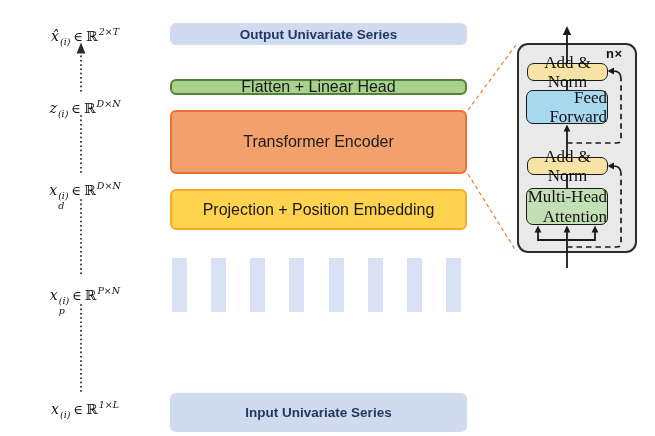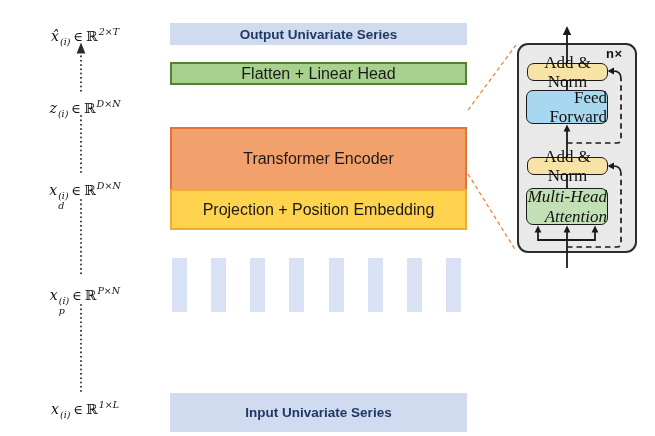--- a/index.html
+++ b/index.html
@@ -6,25 +6,25 @@
   .stage{
     position:relative;width:655px;height:436px;background:#fff;
     font-family:"Liberation Sans",sans-serif;overflow:hidden;
   }
   svg.overlay{position:absolute;left:0;top:0;z-index:2;pointer-events:none;}
 
   
   .center-box{
     position:absolute;left:170px;width:297px;box-sizing:border-box;
     display:flex;align-items:center;justify-content:center;
-    font-size:16px;color:#1a1a1a;z-index:1;text-align:center;
+    font-size:16px;color:#1a1a1a;z-index:1;text-align:center;border-radius:6px;
   }
   .bar{background:var(--bar-fill);color:var(--bar-text);font-weight:700;font-size:13.5px;}
   .box-green{background:var(--green-fill);border:2px solid var(--green-border);}
-  .box-orange{background:var(--orange-fill);border:2px solid var(--orange-border);margin-top:17px;}
+  .box-orange{background:var(--orange-fill);border:2px solid var(--orange-border);}
   .box-yellow{background:var(--yellow-fill);border:2px solid var(--yellow-border);}
 
   .patch-row{position:absolute;left:172px;top:258px;width:289px;height:54px;
     display:flex;justify-content:space-between;z-index:1;}
   .patch{width:15px;height:54px;background:var(--patch-fill);}
 
   
   .math-label{
     position:absolute;left:0;width:170px;text-align:center;z-index:3;
     font-family:"DejaVu Serif",serif;font-style:italic;font-size:14px;color:#111;
@@ -137,21 +137,21 @@
   </div>
   <div class="math-label" style="top:395px;">
     <span class="base">x</span><span class="ss">
         <span class="sup">(i)</span>
         <span class="sub"></span>
       </span><span class="elem">∈</span><span class="set">ℝ</span><span class="exp">1×L</span>
   </div>
 
   <div class="center-box bar" style="top:23px;height:22px;">Output Univariate Series</div>
 
-  <div class="center-box box-green" style="top:62px;height:23px;">Flatten + Linear Head</div>
+  <div class="center-box box-green" style="top:79px;height:16px;">Flatten + Linear Head</div>
 
   <div class="center-box box-orange" style="top:110px;height:64px;">Transformer Encoder</div>
 
   <div class="center-box box-yellow" style="top:189px;height:41px;">Projection + Position Embedding</div>
 
   <div class="patch-row">
       <div class="patch"></div>
       <div class="patch"></div>
       <div class="patch"></div>
       <div class="patch"></div>
@@ -173,18 +173,18 @@
 
   <div class="panel-box fill-ff" style="left:526px;top:90px;width:82px;height:34px;">
     <span>Feed</span>
     <span>Forward</span>
   </div>
 
   <div class="panel-box fill-addnorm" style="left:527px;top:157px;width:81px;height:18px;">
     <span>Add &amp; Norm</span>
   </div>
 
-  <div class="panel-box fill-mha" style="left:526px;top:188px;width:82px;height:37px;font-style:italic;">
+  <div class="panel-box fill-mha" style="left:526px;top:188px;width:82px;height:37px;">
     <span>Multi-Head</span>
     <span>Attention</span>
   </div>
 
 </div>
 
 </body></html>

